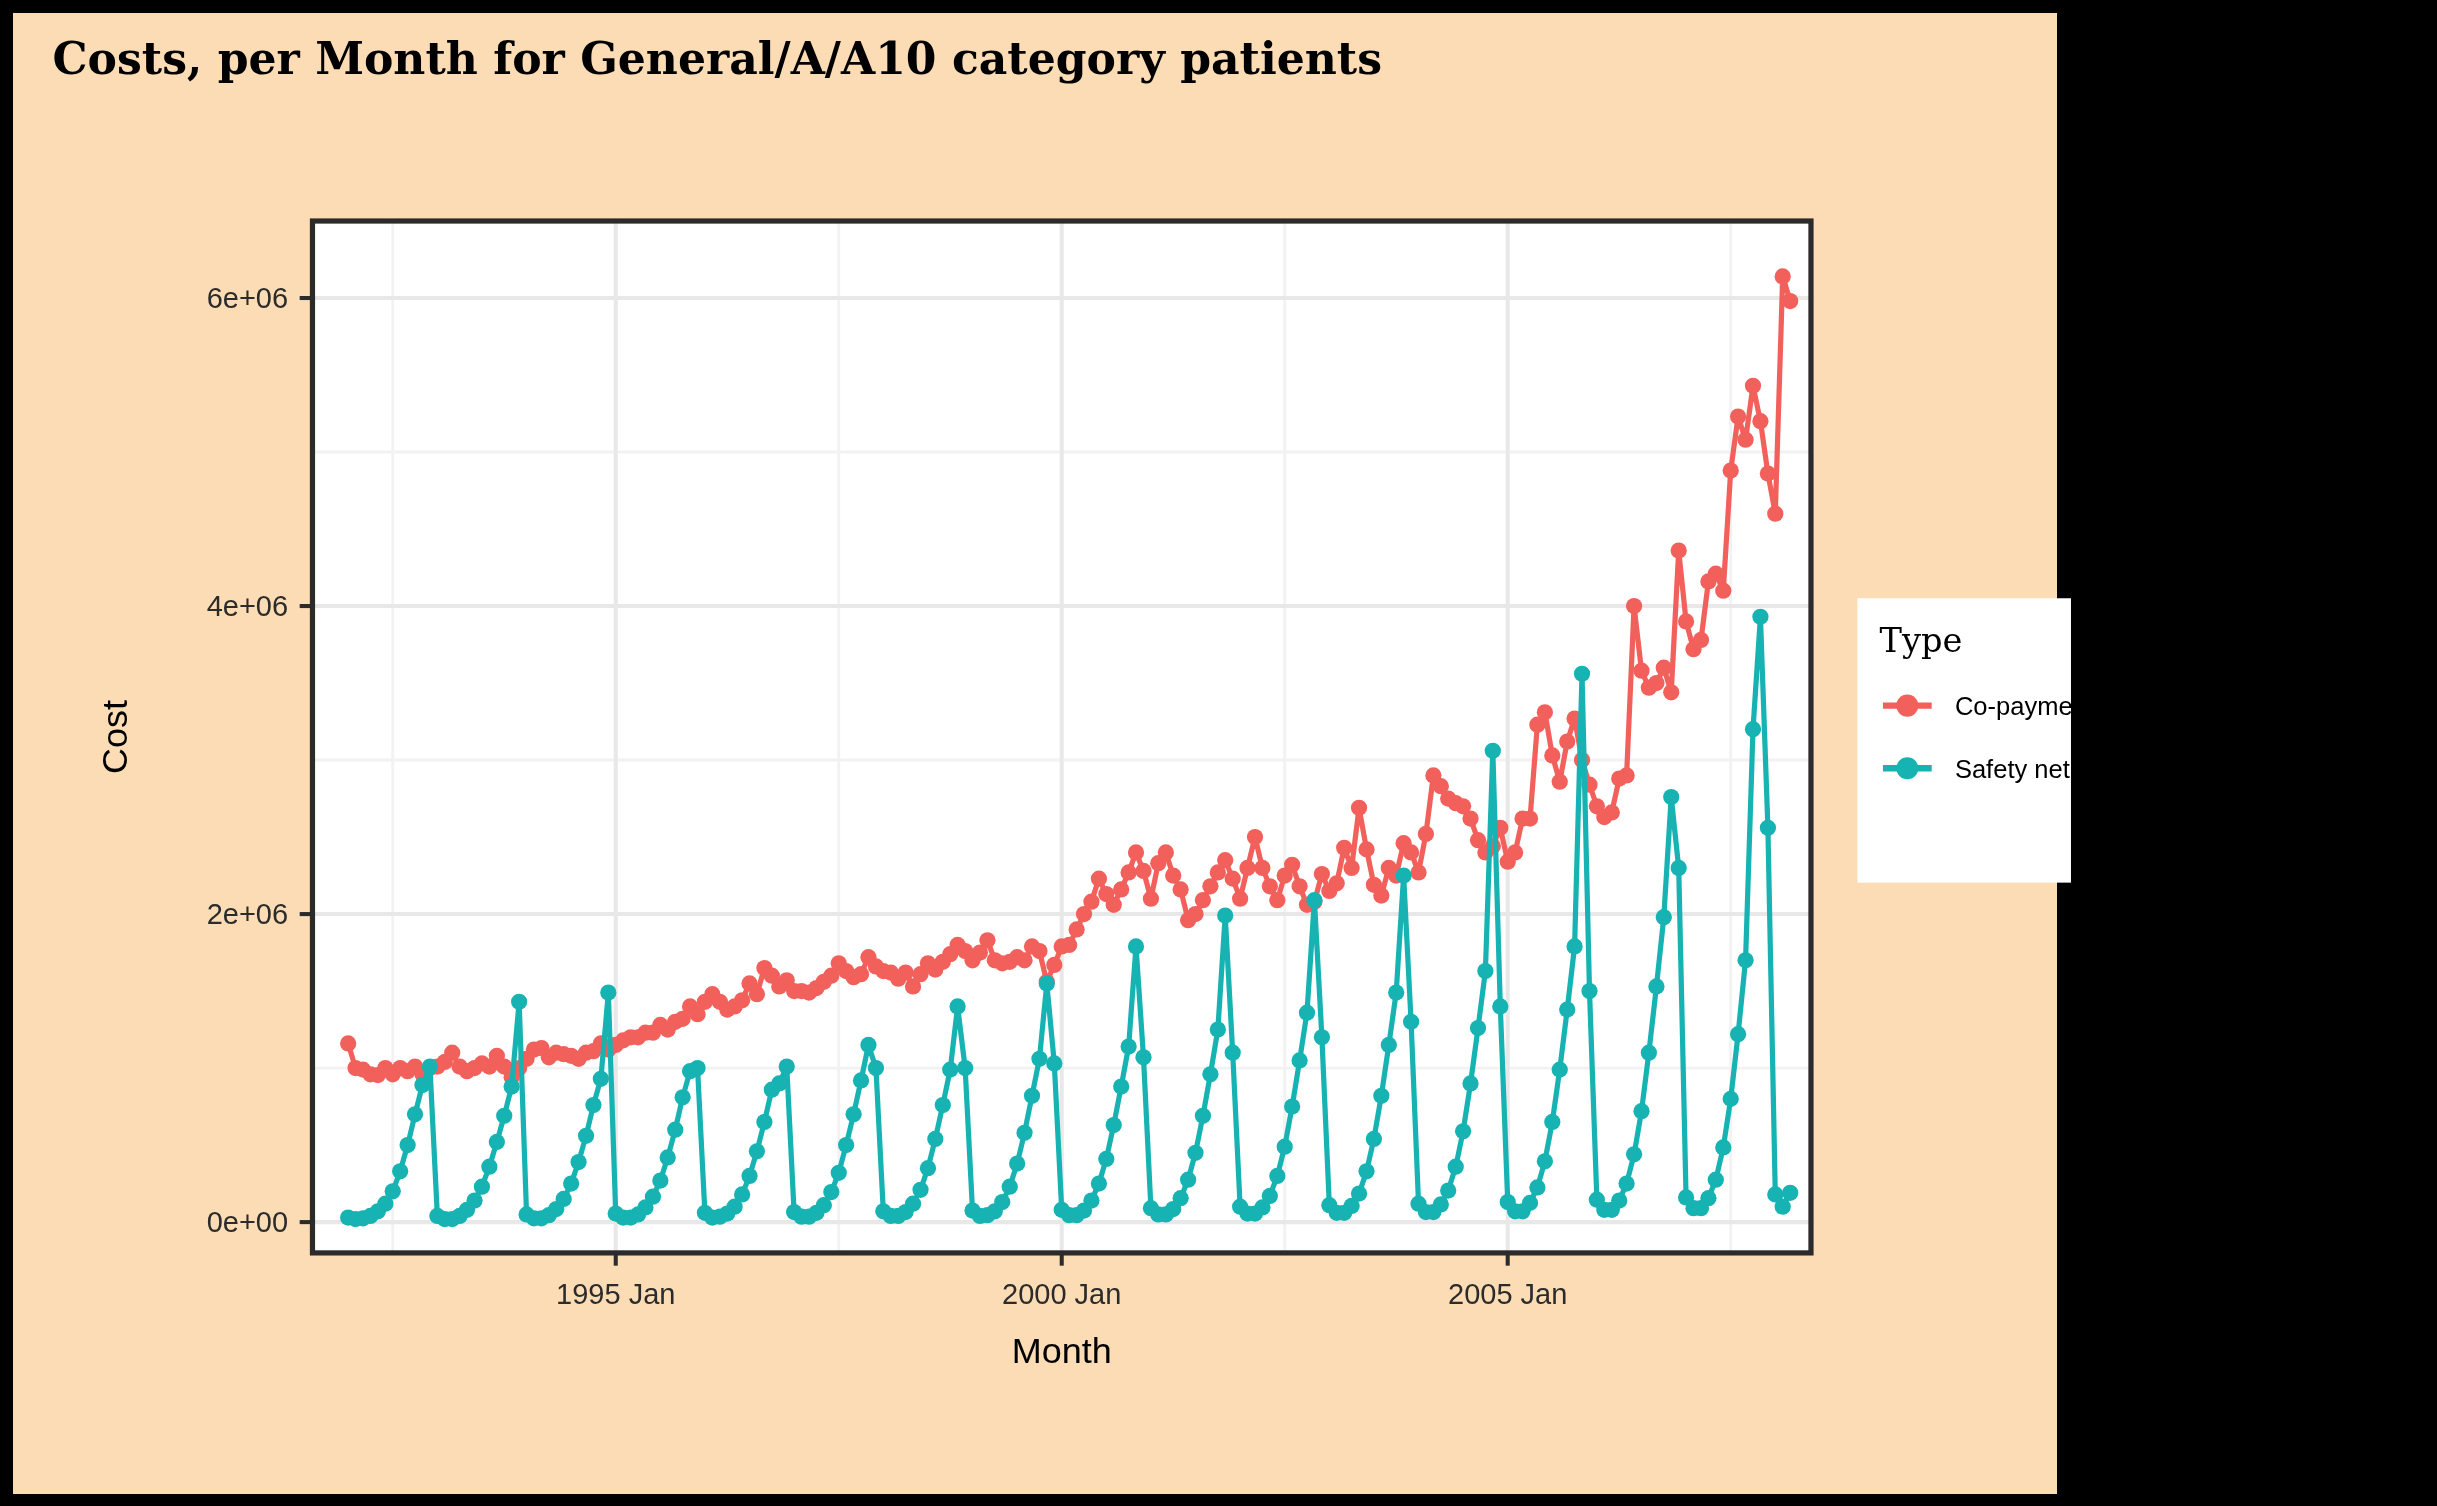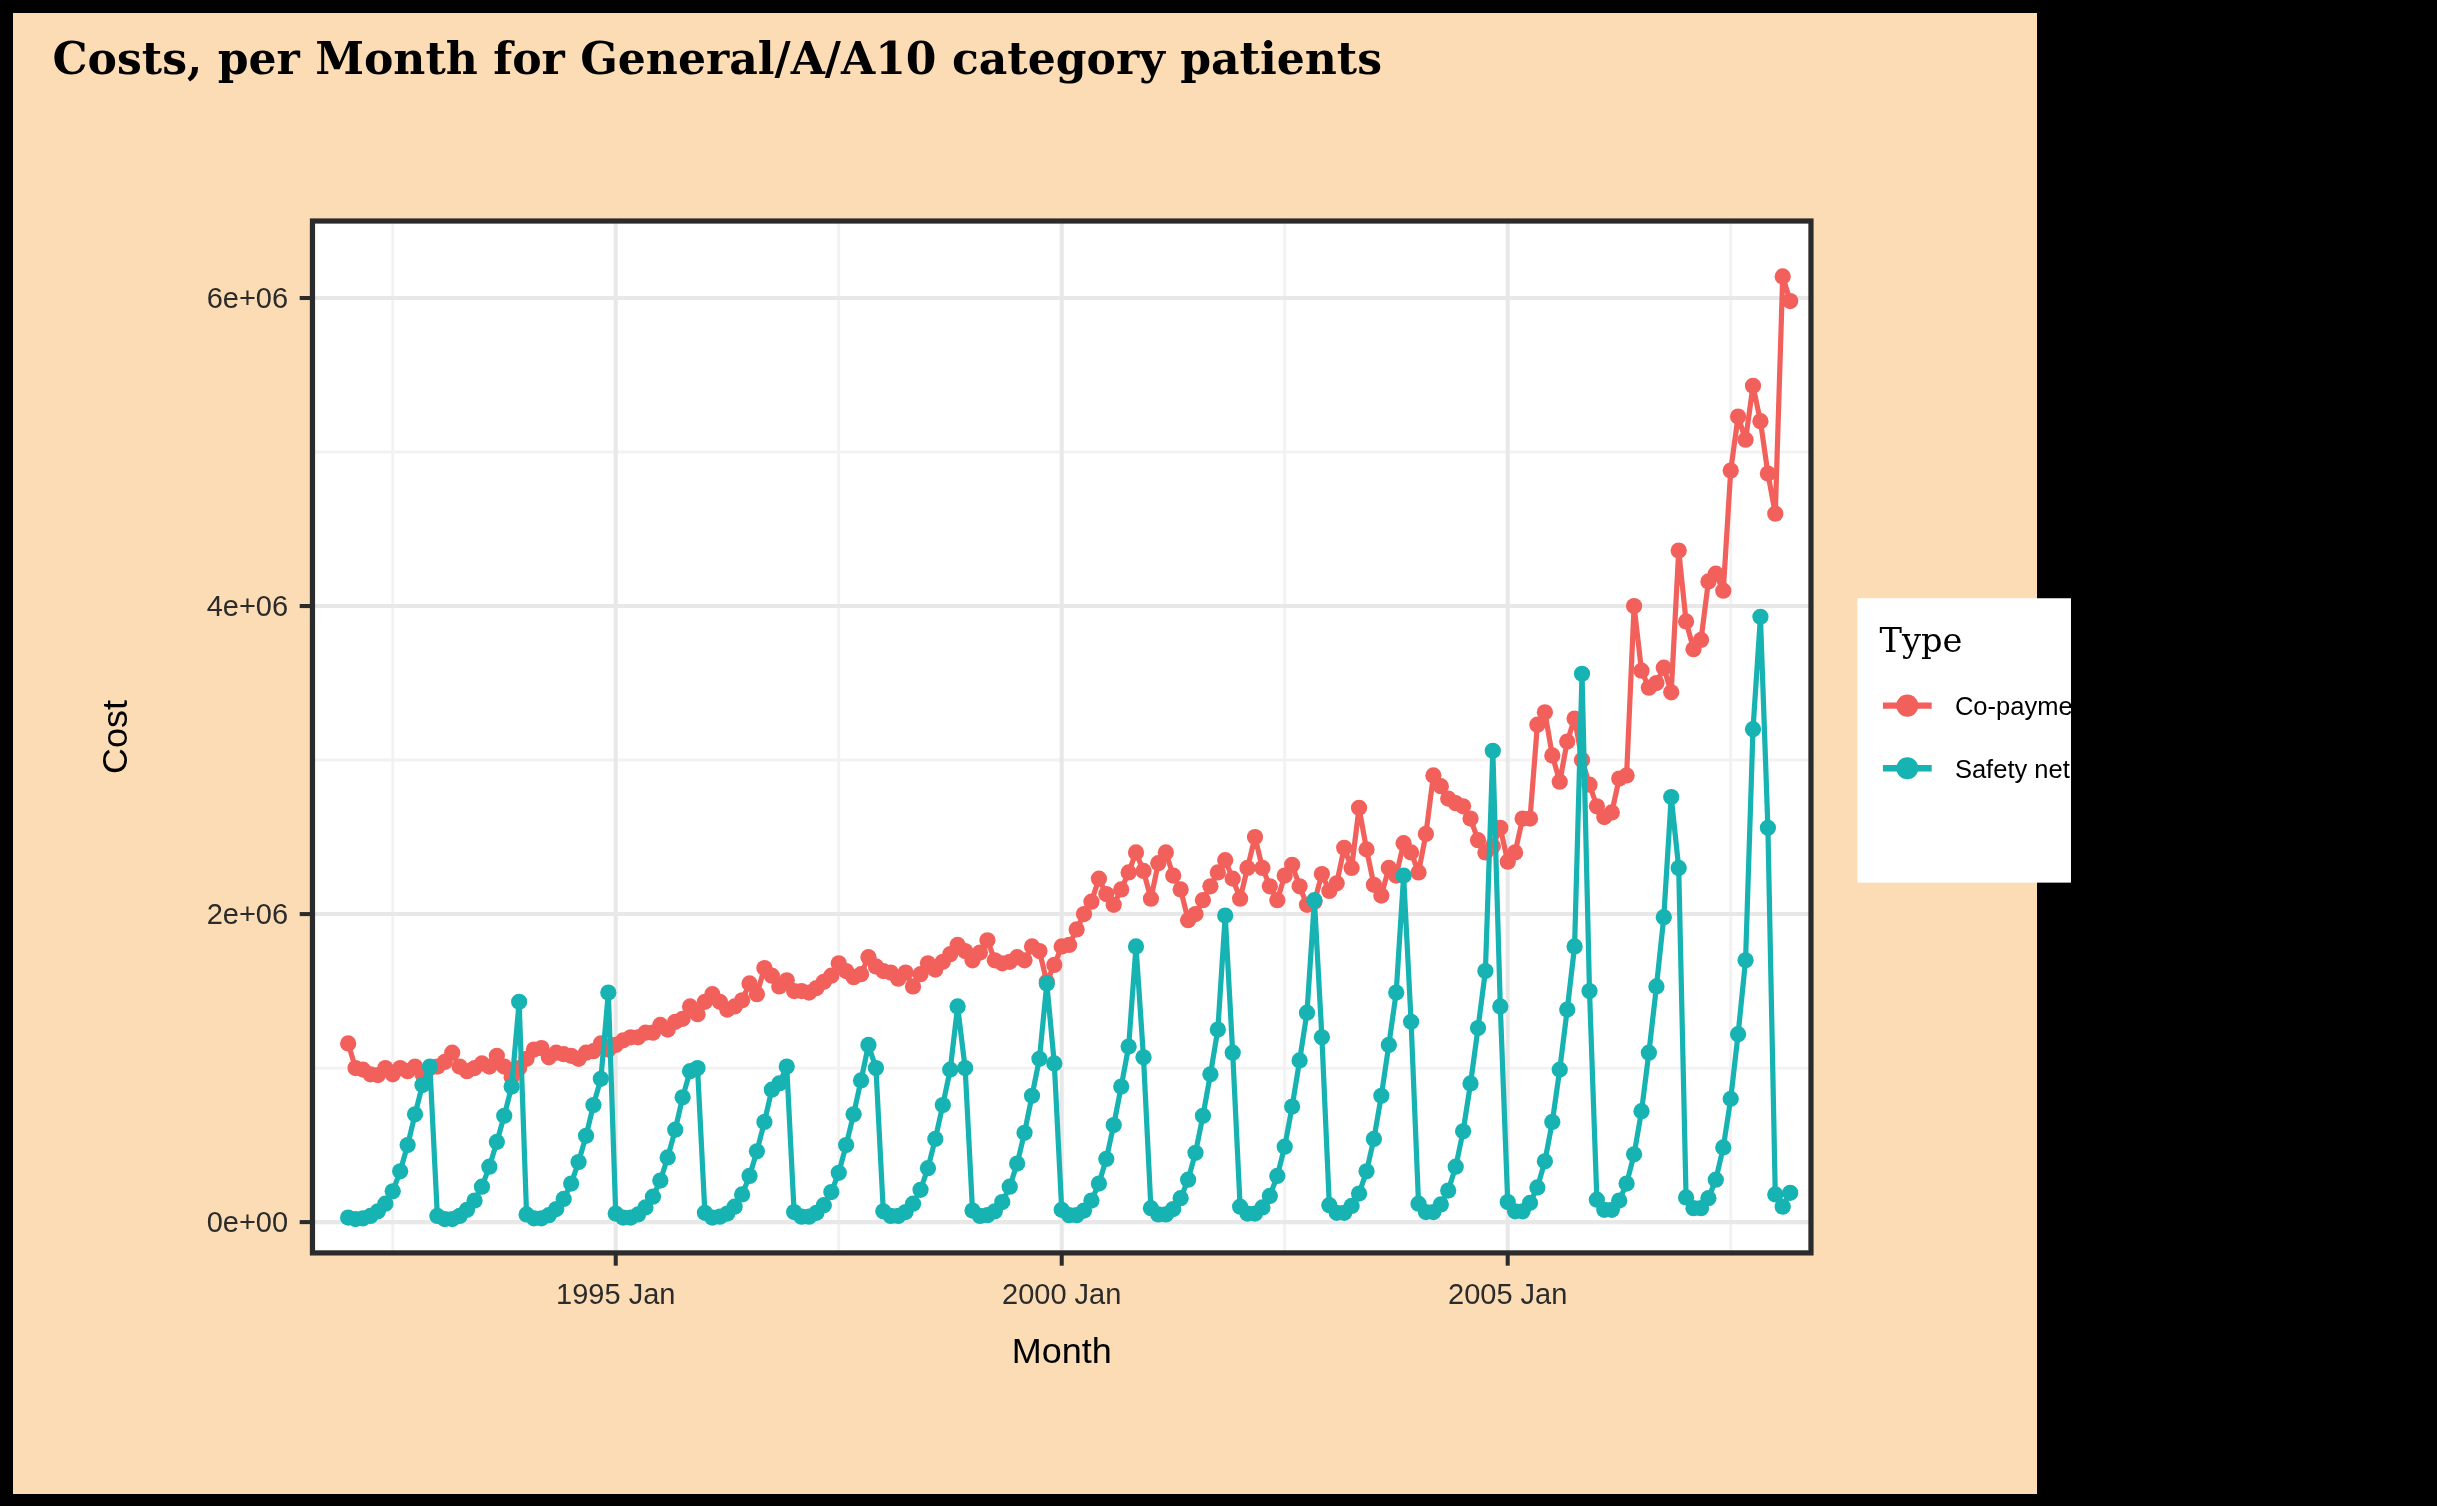--- a/index.html
+++ b/index.html
@@ -6,20 +6,21 @@
   body{
     width:2438px;height:1506px;
     background:#000;
     font-family:"Liberation Sans", sans-serif;
     overflow:hidden;
   }
   #frame{
     position:absolute;left:12.8px;top:12.8px;
     width:2024px;height:1481px;
     background:#FBDCB4;
+    padding-left:20px;
   }
   #chart-root{position:absolute;inset:0;}
   svg{display:block;}
   .plot-title{
     font-family:"DejaVu Serif", serif;
     font-weight:700;
     font-size:76px;
     fill:#000000;
   }
   .axis-title{

